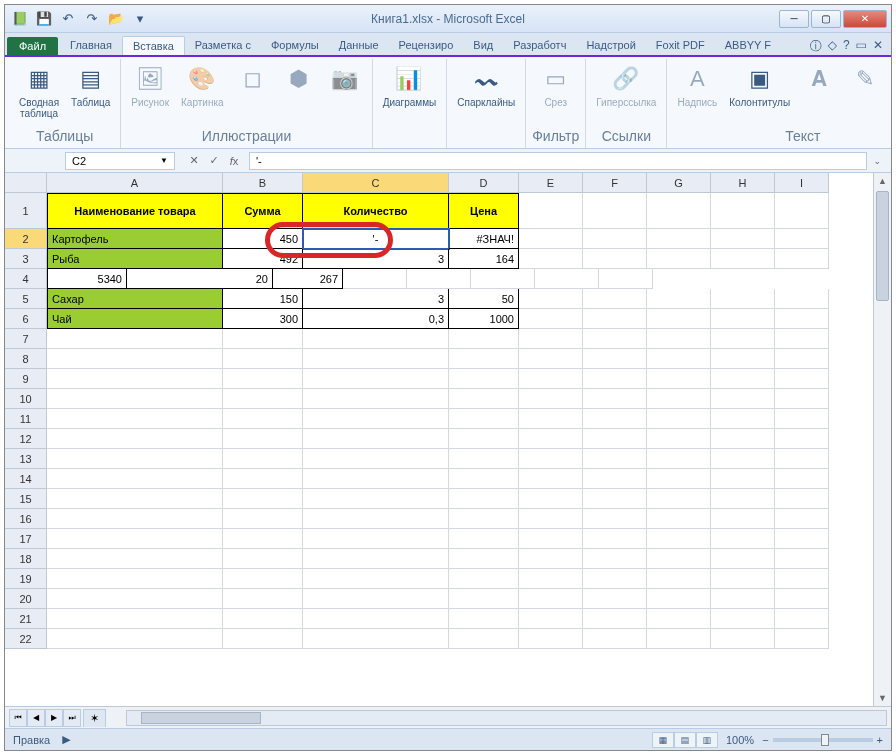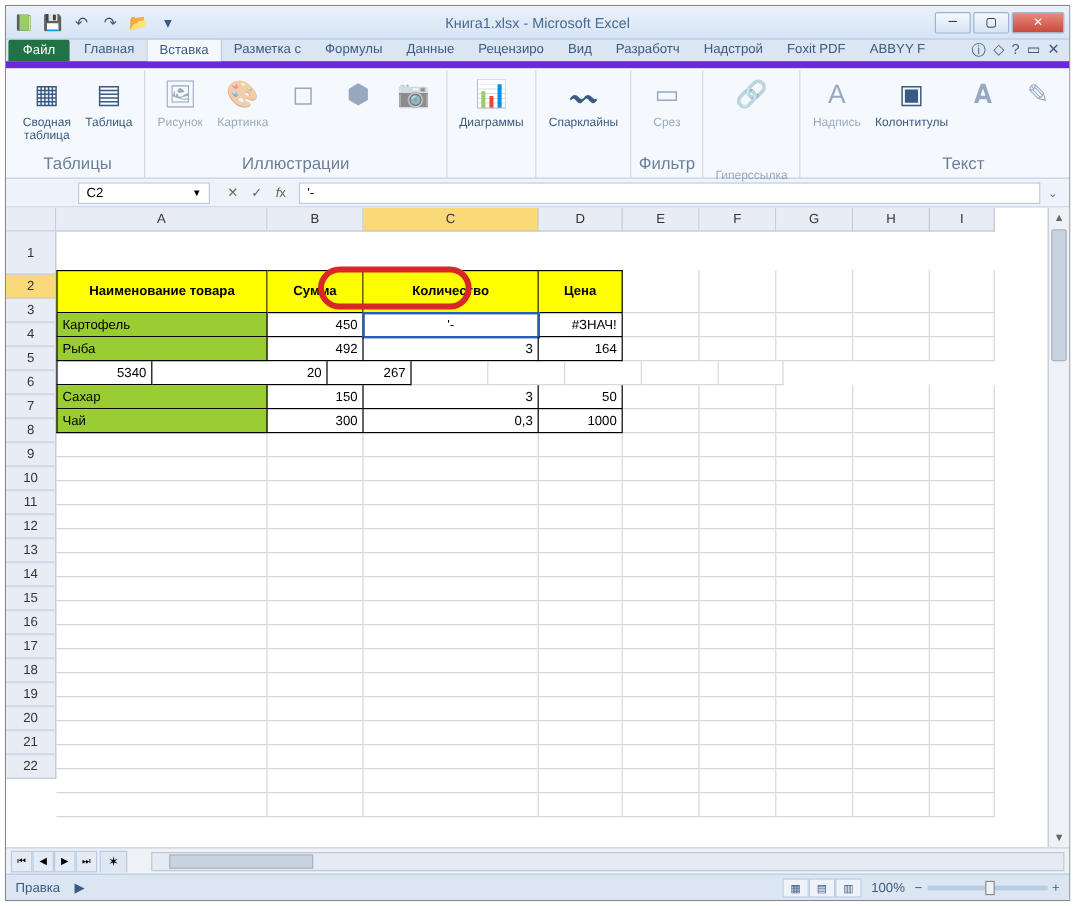--- a/index.html
+++ b/index.html
@@ -8,21 +8,21 @@
 .window { width: 100%; height: 100%; background: #dce6f2; border: 1px solid #888; display: flex; flex-direction: column; position: relative; }
 
 .titlebar { height: 28px; background: linear-gradient(#eaf1fb,#d6e4f5); display: flex; align-items: center; padding: 0 4px; position: relative; border-bottom: 1px solid #b8cce4; }
 .titlebar .qat { display: flex; gap: 2px; align-items: center; }
 .qat-btn { width: 22px; height: 22px; display: flex; align-items: center; justify-content: center; font-size: 13px; color: #3b5a82; cursor: pointer; }
 .titlebar .title { position: absolute; left: 50%; transform: translateX(-50%); font-size: 12px; color: #4a6a92; }
 .winbtns { margin-left: auto; display: flex; gap: 2px; }
 .winbtn { width: 30px; height: 18px; border: 1px solid #9db4ce; border-radius: 2px; display: flex; align-items: center; justify-content: center; font-size: 10px; background: linear-gradient(#f5f9fd,#d6e4f5); cursor: pointer; }
 .winbtn.close { background: linear-gradient(#e68a7e,#c9493a); color: #fff; width: 44px; }
 
-.tabs { height: 24px; background: #dce6f2; display: flex; align-items: flex-end; padding-left: 2px; border-bottom: 6px solid #6d28d9; }
+.tabs { height: 24px; background: #dce6f2; display: flex; align-items: flex-end; padding-left: 2px; border-bottom: 2px solid #6d28d9; }
 .tab { padding: 3px 10px; font-size: 11px; color: #3b5a82; cursor: pointer; }
 .tab.file { background: #217346; color: #fff; border-radius: 2px 2px 0 0; margin-right: 2px; padding: 3px 12px; }
 .tab.active { background: #f5f9fd; border: 1px solid #b8cce4; border-bottom: none; border-radius: 2px 2px 0 0; }
 .tabs .right { margin-left: auto; display: flex; gap: 6px; padding-right: 8px; font-size: 12px; color: #3b5a82; }
 .tabs .right span { cursor: pointer; }
 
 .ribbon { height: 92px; background: #f5f9fd; border-bottom: 1px solid #b8cce4; display: flex; padding: 2px 4px 0; }
 .group { border-right: 1px solid #d0dae6; padding: 2px 6px; display: flex; flex-direction: column; align-items: center; justify-content: space-between; }
 .group-items { display: flex; gap: 4px; flex: 1; align-items: flex-start; }
 .rbtn { display: flex; flex-direction: column; align-items: center; gap: 2px; padding: 2px 4px; cursor: pointer; font-size: 10px; color: #3b5a82; min-width: 42px; }
@@ -39,21 +39,21 @@
 .sheet-area { flex: 1; display: flex; position: relative; background: #fff; overflow: hidden; }
 .corner { width: 42px; height: 20px; background: #e8edf5; border-right: 1px solid #c0c8d4; border-bottom: 1px solid #c0c8d4; position: absolute; left: 0; top: 0; }
 .col-headers { position: absolute; left: 42px; top: 0; right: 18px; height: 20px; display: flex; }
 .col-h { background: #e8edf5; border-right: 1px solid #c0c8d4; border-bottom: 1px solid #c0c8d4; font-size: 11px; color: #333; display: flex; align-items: center; justify-content: center; cursor: pointer; }
 .col-h.sel { background: #f9d978; }
 .row-headers { position: absolute; left: 0; top: 20px; width: 42px; bottom: 0; }
 .row-h { height: 20px; background: #e8edf5; border-right: 1px solid #c0c8d4; border-bottom: 1px solid #c0c8d4; font-size: 11px; color: #333; display: flex; align-items: center; justify-content: center; cursor: pointer; }
 .row-h.tall { height: 36px; }
 .row-h.sel { background: #f9d978; }
 
-.cells { position: absolute; left: 42px; top: 20px; right: 18px; bottom: 0; margin-top: 32px; }
+.cells { position: absolute; left: 42px; top: 20px; right: 18px; bottom: 0; }
 .row { display: flex; height: 20px; }
 .row.tall { height: 36px; }
 .cell { border-right: 1px solid #d4d8de; border-bottom: 1px solid #d4d8de; font-size: 11px; padding: 0 4px; display: flex; align-items: center; overflow: hidden; }
 .cell.bordered { border: 1px solid #000; border-top: none; border-left: none; }
 .row:first-child .cell.bordered { border-top: 1px solid #000; }
 .cell.bordered:first-child, .cell.first-b { border-left: 1px solid #000; }
 .cell.hdr { background: #ffff00; font-weight: bold; justify-content: center; }
 .cell.green { background: #9acd32; }
 .cell.num { justify-content: flex-end; }
 .cell.ctr { justify-content: center; }
@@ -188,21 +188,21 @@
             <div class="ricon">▭</div>
             <div style="white-space: pre-line; text-align: center; line-height: 1.1;">Срез</div>
           </div>
         </div>
         <div class="group-label">Фильтр</div>
       </div>
       <div class="group">
         <div class="group-items">
           <div class="rbtn dim">
             <div class="ricon">🔗</div>
-            <div style="white-space: pre-line; text-align: left; line-height: 1.1; margin-top: 44px;">Гиперссылка</div>
+            <div style="white-space: pre-line; text-align: left; line-height: 1.1;">Гиперссылка</div>
           </div>
         </div>
         <div class="group-label">Ссылки</div>
       </div>
       <div class="group">
         <div class="group-items">
           <div class="rbtn dim">
             <div class="ricon">A</div>
             <div style="white-space: pre-line; text-align: left; line-height: 1.1;">Надпись</div>
           </div>

